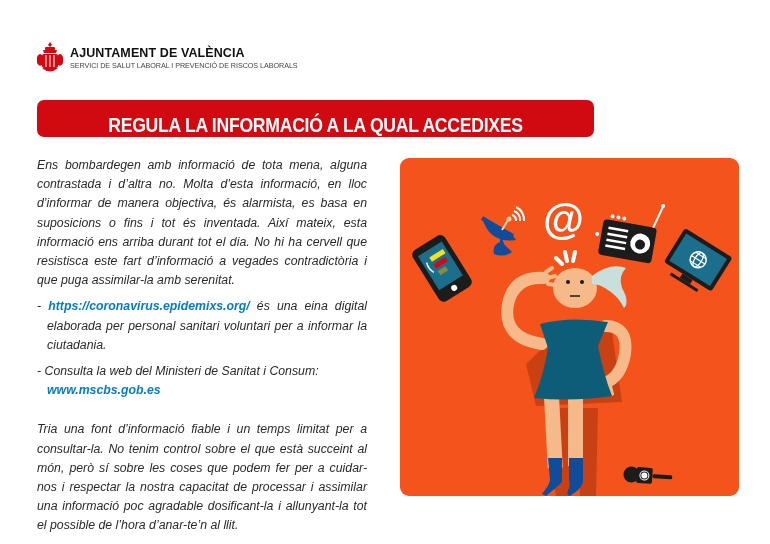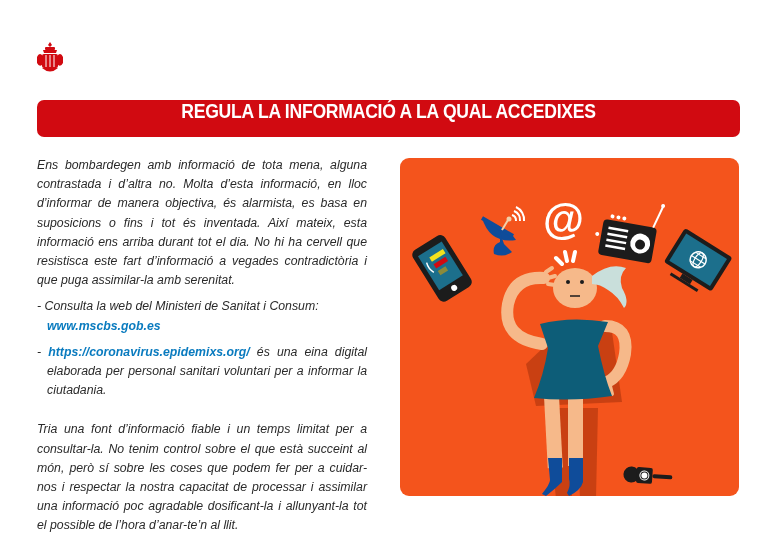--- a/index.html
+++ b/index.html
@@ -6,22 +6,22 @@
   body {
     width: 770px; height: 544px; background: #ffffff; position: relative;
     overflow: hidden; font-family: "Liberation Sans", sans-serif; color: #222;
   }
   .header { position: absolute; left: 36px; top: 38px; height: 40px; display: flex; align-items: center; }
   .logo { width: 28px; height: 34px; margin-right: 6px; }
   .org-name { font-size: 12.5px; font-weight: bold; color: #111; letter-spacing: 0.1px; line-height: 14px; }
   .org-sub { font-size: 7.2px; color: #444; line-height: 10px; margin-top: 1px; letter-spacing: -0.05px; }
 
   .banner {
-    position: absolute; left: 37px; top: 100px; width: 703px; height: 37px;
-    background: #d10a11; border-radius: 7px; display: flex; align-items: flex-start; justify-content: center;
+    position: absolute; left: 37px; top: 100px; width: 557px; height: 37px;
+    background: #d10a11; border-radius: 7px; display: flex; align-items: flex-end; justify-content: center;
   }
   .banner-title {
     color: #fff; font-weight: bold; font-size: 20px; letter-spacing: -0.3px;
     font-family: "Liberation Sans", sans-serif; transform: scaleX(0.88); white-space: nowrap;
   }
 
   .body-text {
     position: absolute; left: 37px; top: 156px; width: 330px;
     font-size: 12.3px; line-height: 19.2px; color: #2a2a2a; text-align: justify; font-style: italic;
   }
@@ -49,34 +49,38 @@
       <path d="M6 27 q8 7 16 0 z"></path>
       <path d="M1 16 q2 -5 5 -2 v10 q-3 2 -5 -2 z"></path>
       <path d="M27 16 q-2 -5 -5 -2 v10 q3 2 5 -2 z"></path>
     </g>
     <g stroke="#fff" stroke-width="1">
       <line x1="10" y1="14" x2="10" y2="26"></line>
       <line x1="14" y1="14" x2="14" y2="26"></line>
       <line x1="18" y1="14" x2="18" y2="26"></line>
     </g>
   </svg>
+  <div>
+    <div class="org-name">AJUNTAMENT DE VALÈNCIA</div>
+    <div class="org-sub">SERVICI DE SALUT LABORAL I PREVENCIÓ DE RISCOS LABORALS</div>
+  </div>
 </div>
 
 <div class="banner">
   <span class="banner-title">REGULA LA INFORMACIÓ A LA QUAL ACCEDIXES</span>
 </div>
 
 <div class="body-text">
   <p>Ens bombardegen amb  informació de tota mena, alguna contrastada i d’altra no. Molta d’esta informació, en lloc d’informar de manera objectiva, és alarmista, es basa en suposicions o fins i tot és inventada.  Així mateix, esta informació ens arriba durant tot el dia. No hi ha cervell que resistisca este fart d’informació a vegades contradictòria i que puga assimilar-la amb serenitat.</p>
   <p class="bullet">
+    <span>- </span><span class="link">https://coronavirus.epidemixs.org/</span><span> és una eina digital elaborada per personal sanitari voluntari per a informar la ciutadania.</span>
+  </p>
+  <p class="bullet">
     <span>- </span><span>Consulta la web del Ministeri de Sanitat i Consum:</span>
     <span class="link link-block">www.mscbs.gob.es</span>
-  </p>
-  <p class="bullet">
-    <span>- </span><span class="link">https://coronavirus.epidemixs.org/</span><span> és una eina digital elaborada per personal sanitari voluntari per a informar la ciutadania.</span>
   </p>
   <p style="margin-top:20px;">Tria una font d’informació fiable i un temps limitat per a consultar-la. No tenim control sobre el que està succeint al món, però sí sobre les coses que podem fer per a cuidar-nos i respectar la nostra capacitat de processar i assimilar una informació poc agradable dosificant-la i allunyant-la tot el possible de l’hora d’anar-te’n al llit.</p>
 </div>
 
 <div class="panel">
   <svg width="339" height="338" viewBox="0 0 339 338">
 
     <g transform="translate(10,95) rotate(-32)">
       <rect x="0" y="0" width="38" height="60" rx="6" fill="#1c1c1c"></rect>
       <rect x="5" y="7" width="28" height="40" fill="#1c6f8c"></rect>

